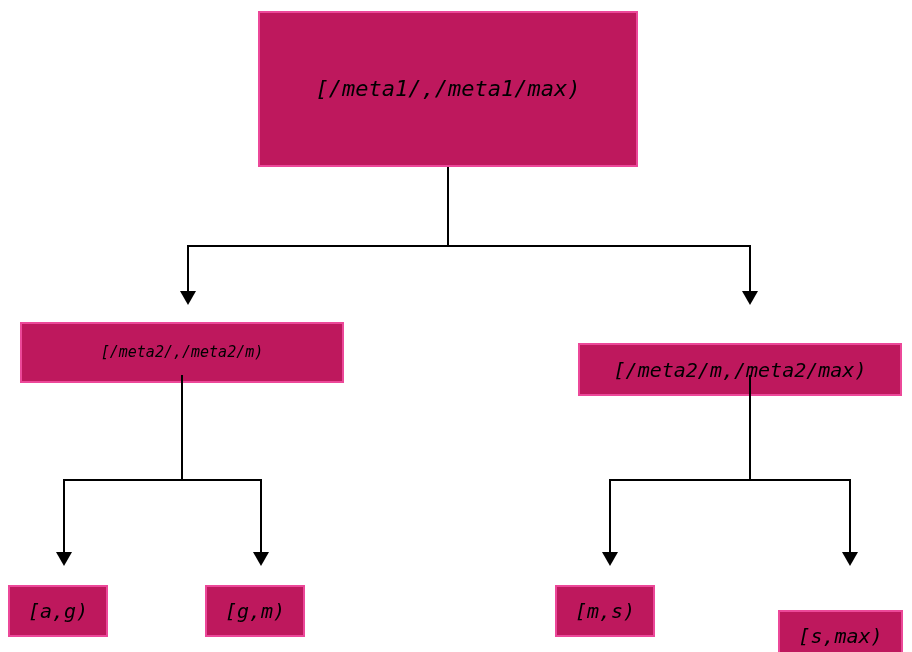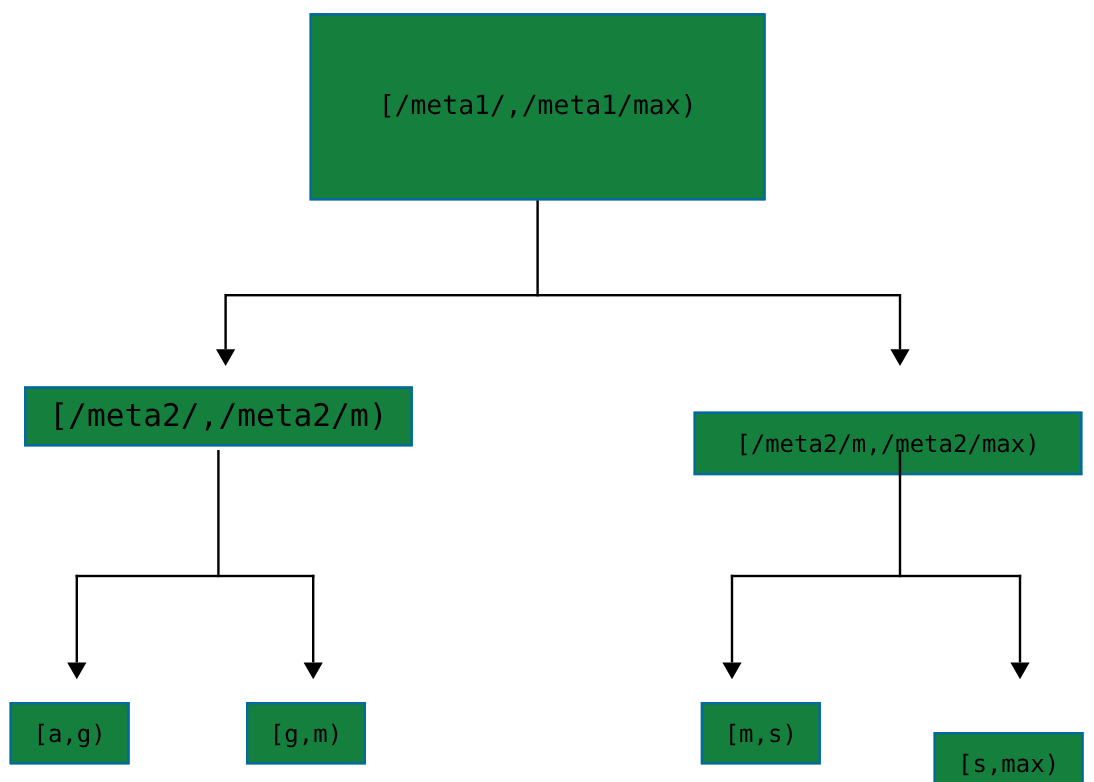--- a/index.html
+++ b/index.html
@@ -14,61 +14,62 @@
   #diagram-canvas {
     position: relative;
     width: 912px;
     height: 652px;
     background: #ffffff;
     overflow: hidden;
   }
   .node {
     position: absolute;
     box-sizing: border-box;
-    border: 2px solid #0369a1;
-    background: #15803d;
+    border: 2px solid #ec4899;
+    background: #be185d;
     display: flex;
     align-items: center;
     justify-content: center;
     color: #000000;
     font-family: "DejaVu Sans Mono", "Liberation Mono", monospace;
     white-space: pre;
     line-height: 1;
+    font-style: italic;
   }
   .node-root {
     left: 258px;
     top: 11px;
     width: 380px;
     height: 156px;
     font-size: 22px;
   }
   .node-mid-left {
     left: 20px;
     top: 322px;
     width: 324px;
-    height: 50px;
-    font-size: 26px;
+    height: 61px;
+    font-size: 15px;
     justify-content: center;
   }
   .node-mid-right {
     left: 578px;
     top: 322px;
     width: 324px;
     height: 53px;
     font-size: 20px;
     margin-top: 21px;
   }
   .node-leaf {
     top: 585px;
     height: 52px;
     font-size: 20px;
   }
   .leaf-ag  { left: 8px;   width: 100px; }
   .leaf-gm  { left: 205px; width: 100px; }
-  .leaf-ms  { left: 584px; width: 100px; }
+  .leaf-ms  { left: 555px; width: 100px; }
   .leaf-smax{ left: 778px; width: 125px; margin-top: 25px; }
 
   
   .v-line {
     position: absolute;
     width: 2px;
     background: #000000;
   }
   .h-line {
     position: absolute;

